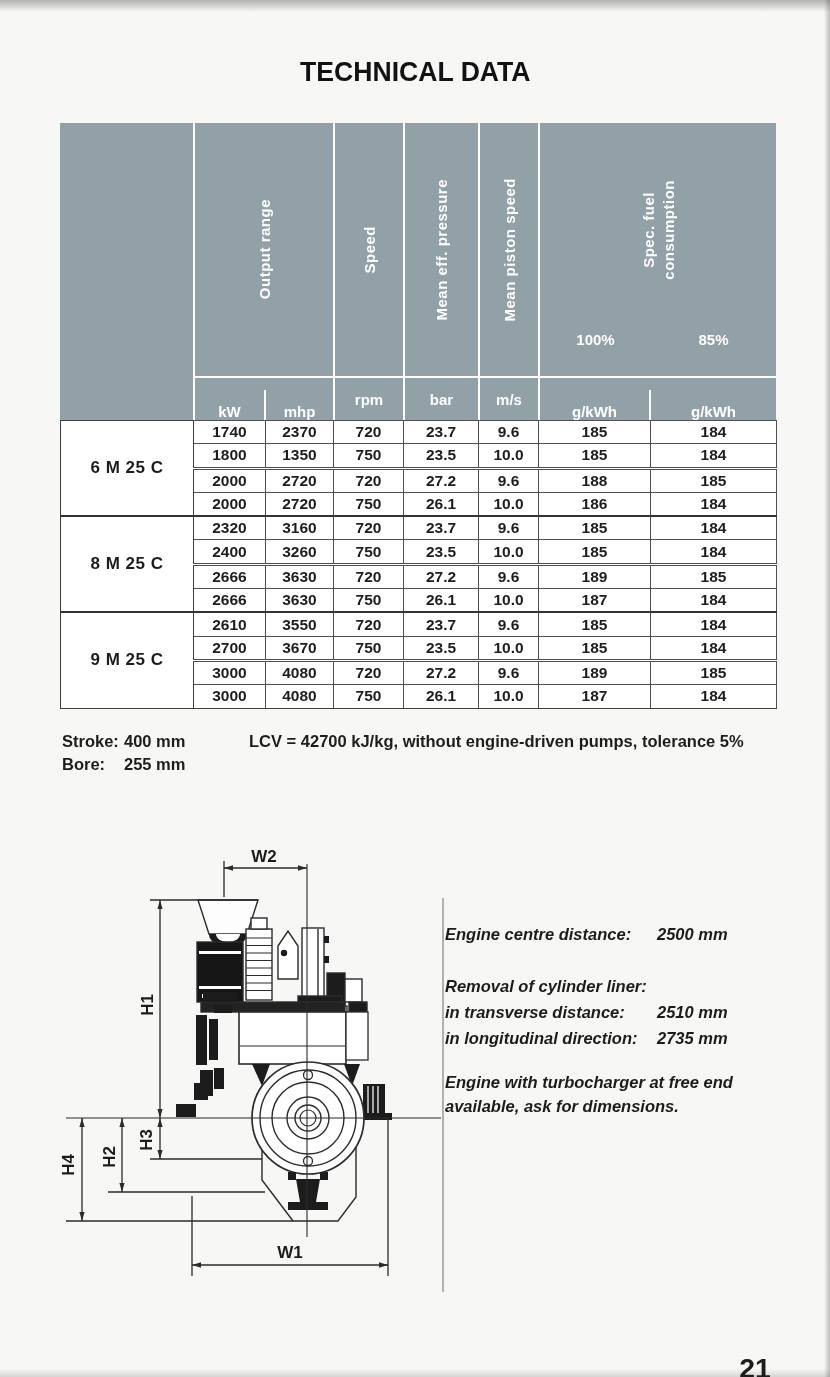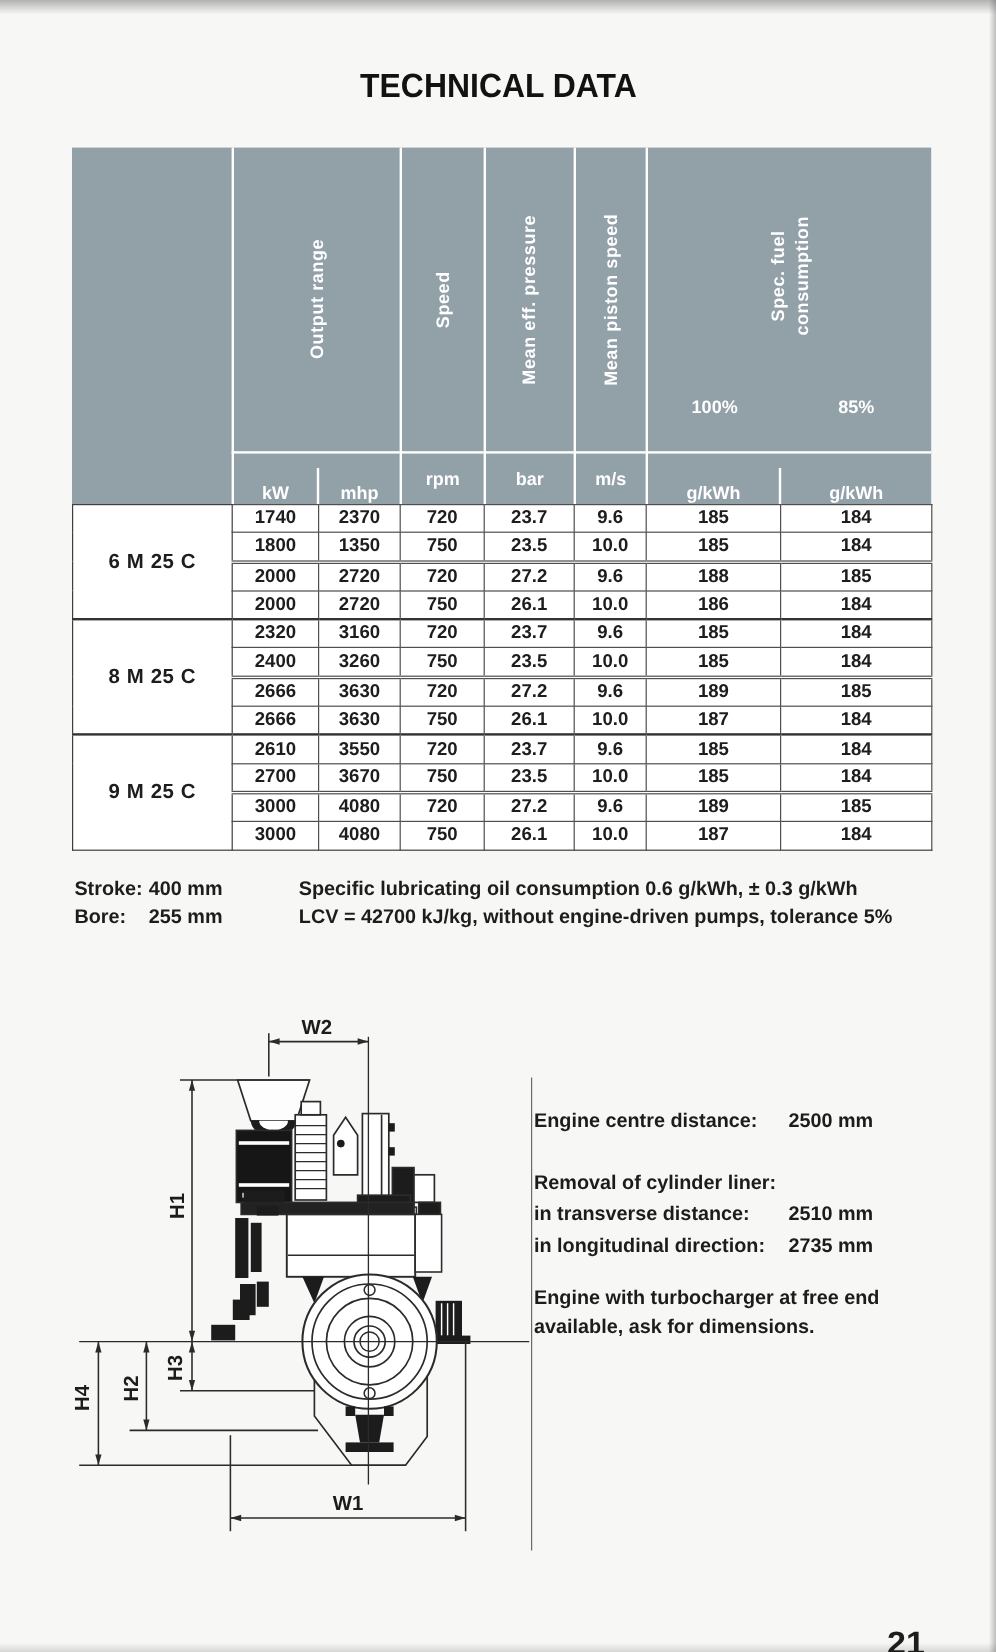--- a/index.html
+++ b/index.html
@@ -53,21 +53,21 @@
   .data-table tr.group-end.last ~ tr td.type-cell, .data-table td.type-cell.last{border-bottom:1.5px solid #3f3f3f;}
 
   
   .notes-left{left:62px;top:730px;font-size:16.5px;font-weight:bold;line-height:23px;}
   .notes-left .row{display:flex;align-items:flex-end;}
   .notes-left .lbl{width:62px;}
   .notes-right{left:249px;top:730px;font-size:16.5px;font-weight:bold;line-height:23px;white-space:nowrap;}
 
   
   .spec{left:445px;top:925px;width:370px;font-size:16.5px;font-weight:bold;color:#1c1c1c;}
-  .spec .row{display:flex;position:absolute;left:0;white-space:nowrap;}
+  .spec .row{display:flex;position:absolute;left:0;white-space:nowrap;font-style:italic;}
   .spec .lbl{width:212px;}
   .r1{top:0px}.r2{top:52px}.r3{top:78px}.r4{top:104px}.r5{top:148px}.r6{top:172px}
 
   
   .pageno{left:740px;top:1354px;font-size:27px;font-weight:bold;transform:scaleX(1.05);}
 
   svg text{font-family:"Liberation Sans","DejaVu Sans",sans-serif;}
 </style>
 </head>
 <body>
@@ -246,21 +246,20 @@
   <div class="row">
       <span class="lbl">Stroke:</span>
     <span>400 mm</span>
     </div>
   <div class="row">
       <span class="lbl">Bore:</span>
     <span>255 mm</span>
     </div>
 </div>
 <div class="abs notes-right">
-  <div>Specific lubricating oil consumption 0.6 g/kWh, ± 0.3 g/kWh</div>
   <div>LCV = 42700 kJ/kg, without engine-driven pumps, tolerance 5%</div>
 </div>
 
 <svg class="abs" style="left:55px;top:840px" width="400" height="455" viewBox="55 840 400 455">
 
   <line x1="443" y1="898" x2="443" y2="1292" stroke="#6a6a6a" stroke-width="1"></line>
 
   <g stroke="#2b2b2b" stroke-width="1.4" fill="none">
     <polyline points="262,1130 262,1180 293,1221 338,1221 356,1197 356,1130"></polyline>
   </g>

